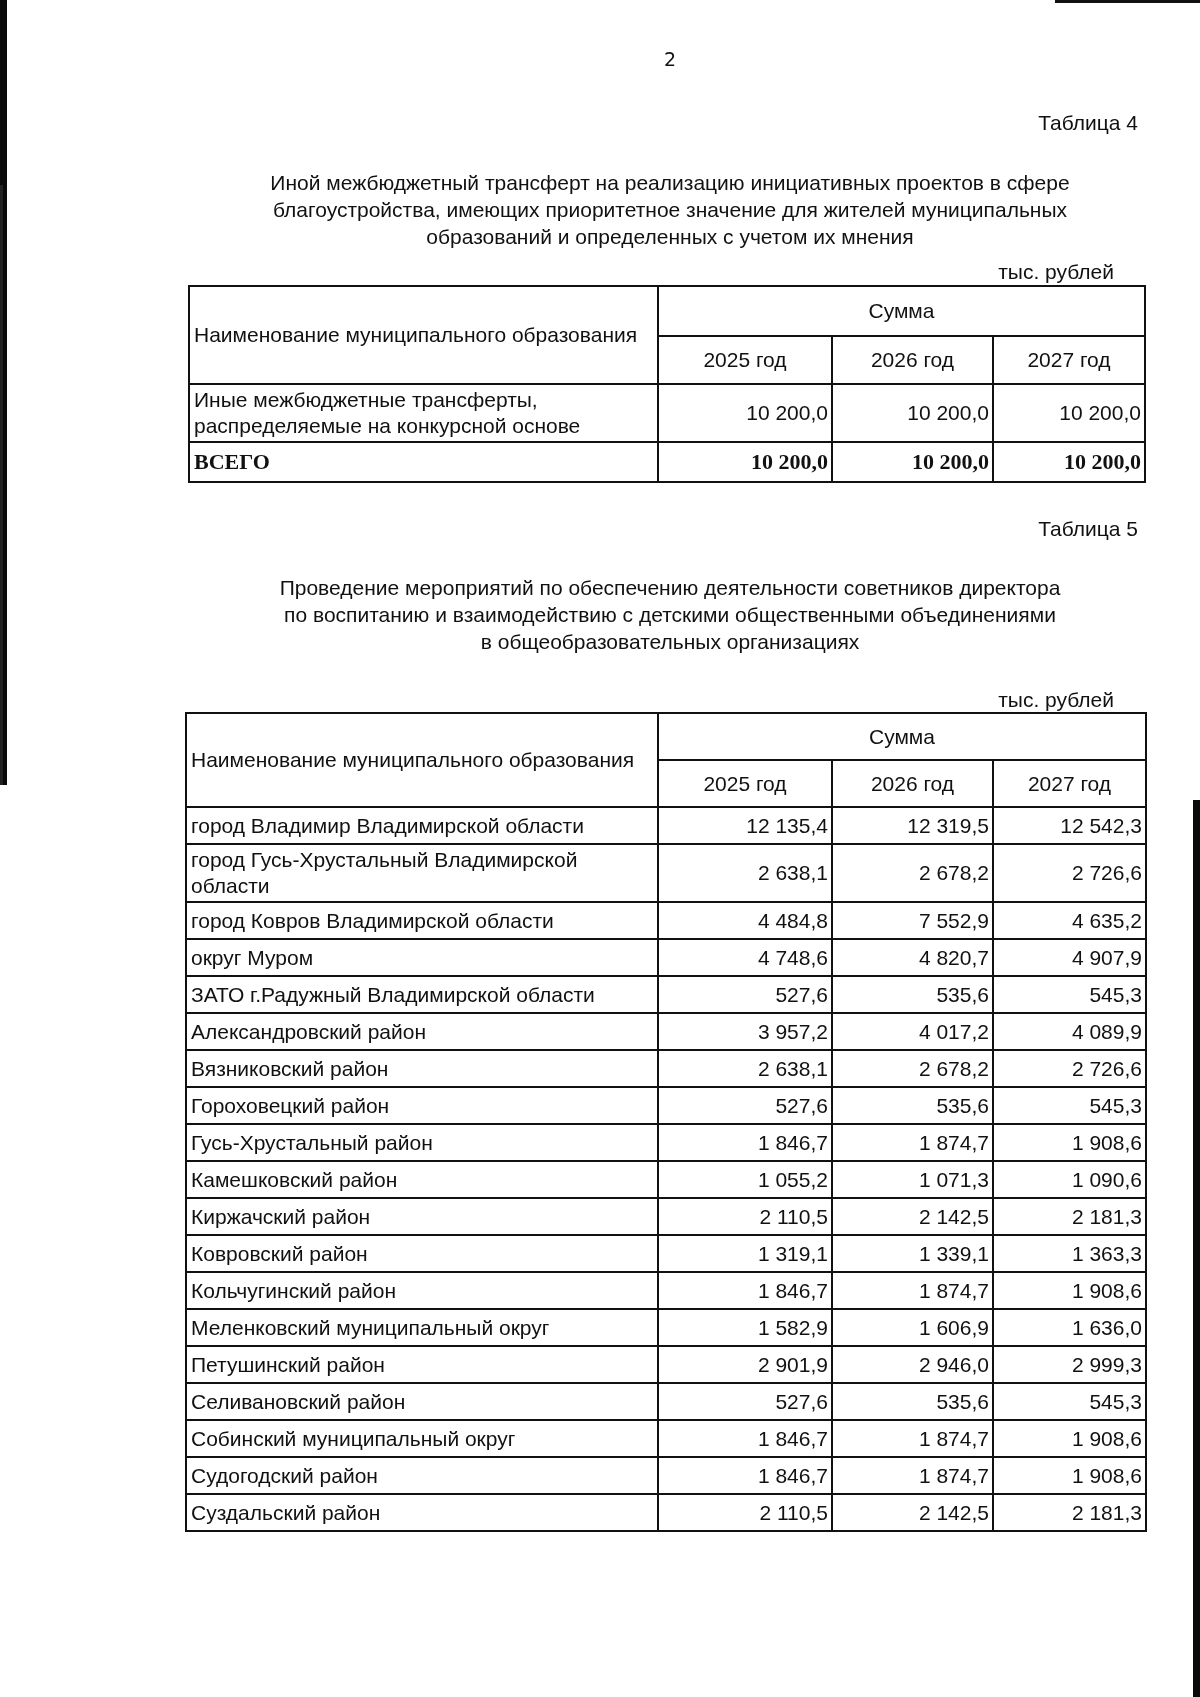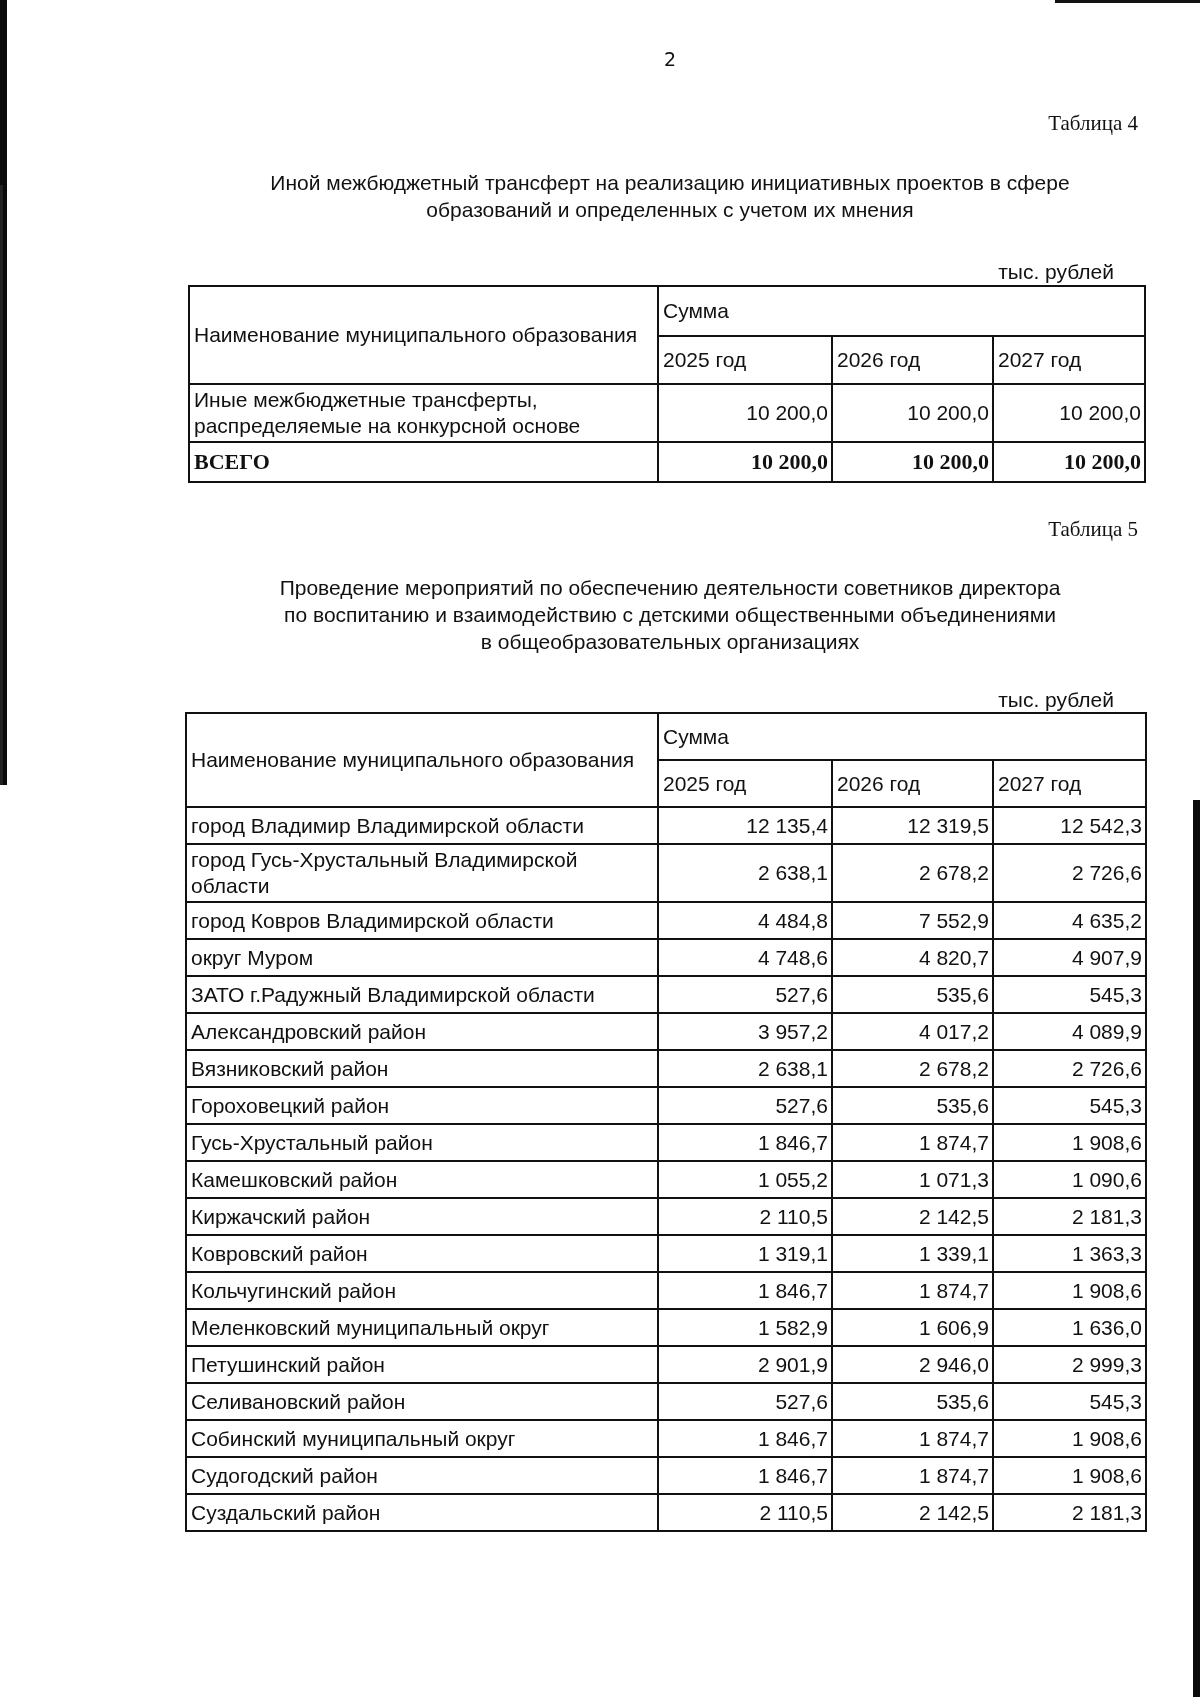--- a/index.html
+++ b/index.html
@@ -18,55 +18,56 @@
     position: absolute; left: 1193px; top: 800px; width: 7px; height: 897px; background: #0a0a0a;
   }
   .scan-edge-top {
     position: absolute; left: 1055px; top: 0; width: 145px; height: 3px; background: #111;
   }
   .page-number {
     position: absolute; left: 0; width: 1340px; top: 48px; text-align: center;
     font-size: 19px; font-family: "DejaVu Sans", sans-serif;
   }
   .table-label {
-    position: absolute; right: 62px; font-size: 21px; font-family: Liberation Serif, serif;
+    position: absolute; right: 62px; font-size: 21px;
   }
   .caption {
     position: absolute; left: 200px; width: 940px; text-align: center;
     font-size: 21px; line-height: 27px;
   }
   .units {
     position: absolute; right: 86px; font-size: 21px;
   }
   table.fin {
     position: absolute; border-collapse: collapse; table-layout: fixed;
     font-size: 21px;
   }
   table.fin td {
     border: 2px solid #111; padding: 0 4px; vertical-align: middle;
   }
   table.fin td.name { text-align: left; line-height: 26px; }
   table.fin td.num { text-align: right; padding-right: 3px; }
-  table.fin td.hdr { text-align: left; }
+  table.fin td.hdr { text-align: center; }
   table.fin tr.total td { font-weight: bold; font-family: "Liberation Serif", serif; font-size: 22px; }
 </style>
 </head>
 <body>
 
 <div class="scan-edge-left"></div>
 <div class="scan-edge-left-thin"></div>
 <div class="scan-edge-right"></div>
 <div class="scan-edge-top"></div>
 
 <div class="page-number">2</div>
 
 <div class="table-label" style="top:111px;">Таблица 4</div>
 
 <div class="caption" style="top:169px;">
   <div>Иной межбюджетный трансферт на реализацию инициативных проектов в сфере</div>
+  <div>благоустройства, имеющих приоритетное значение для жителей муниципальных</div>
   <div>образований и определенных с учетом их мнения</div>
 </div>
 
 <div class="units" style="top:260px;">тыс. рублей</div>
 
 <table class="fin" style="left:188px; top:285px; width:956px;">
   <colgroup>
     <col style="width:469px">
       <col style="width:174px">
       <col style="width:161px">

